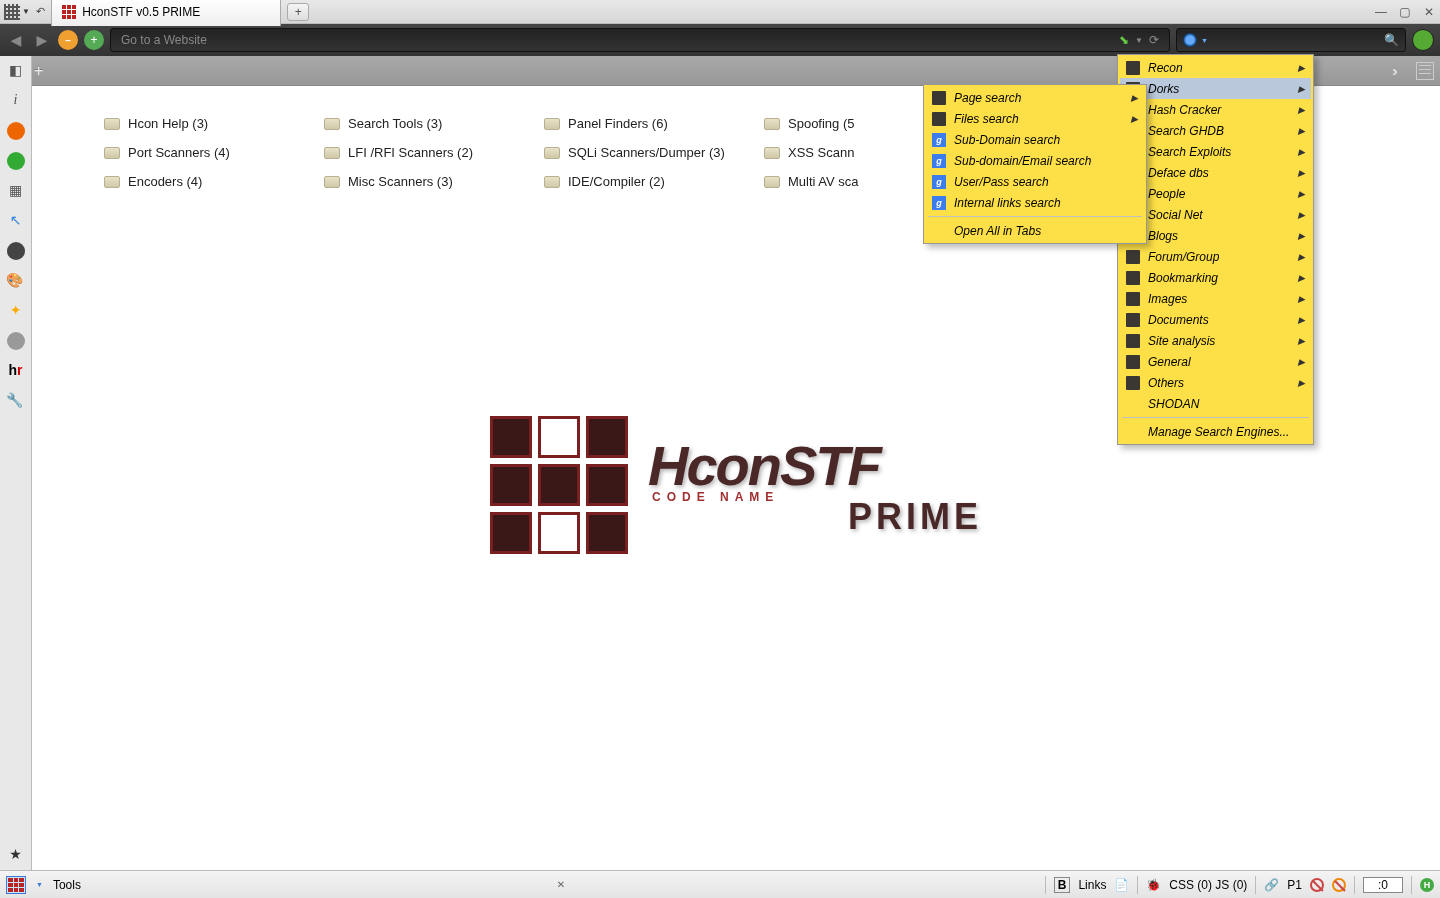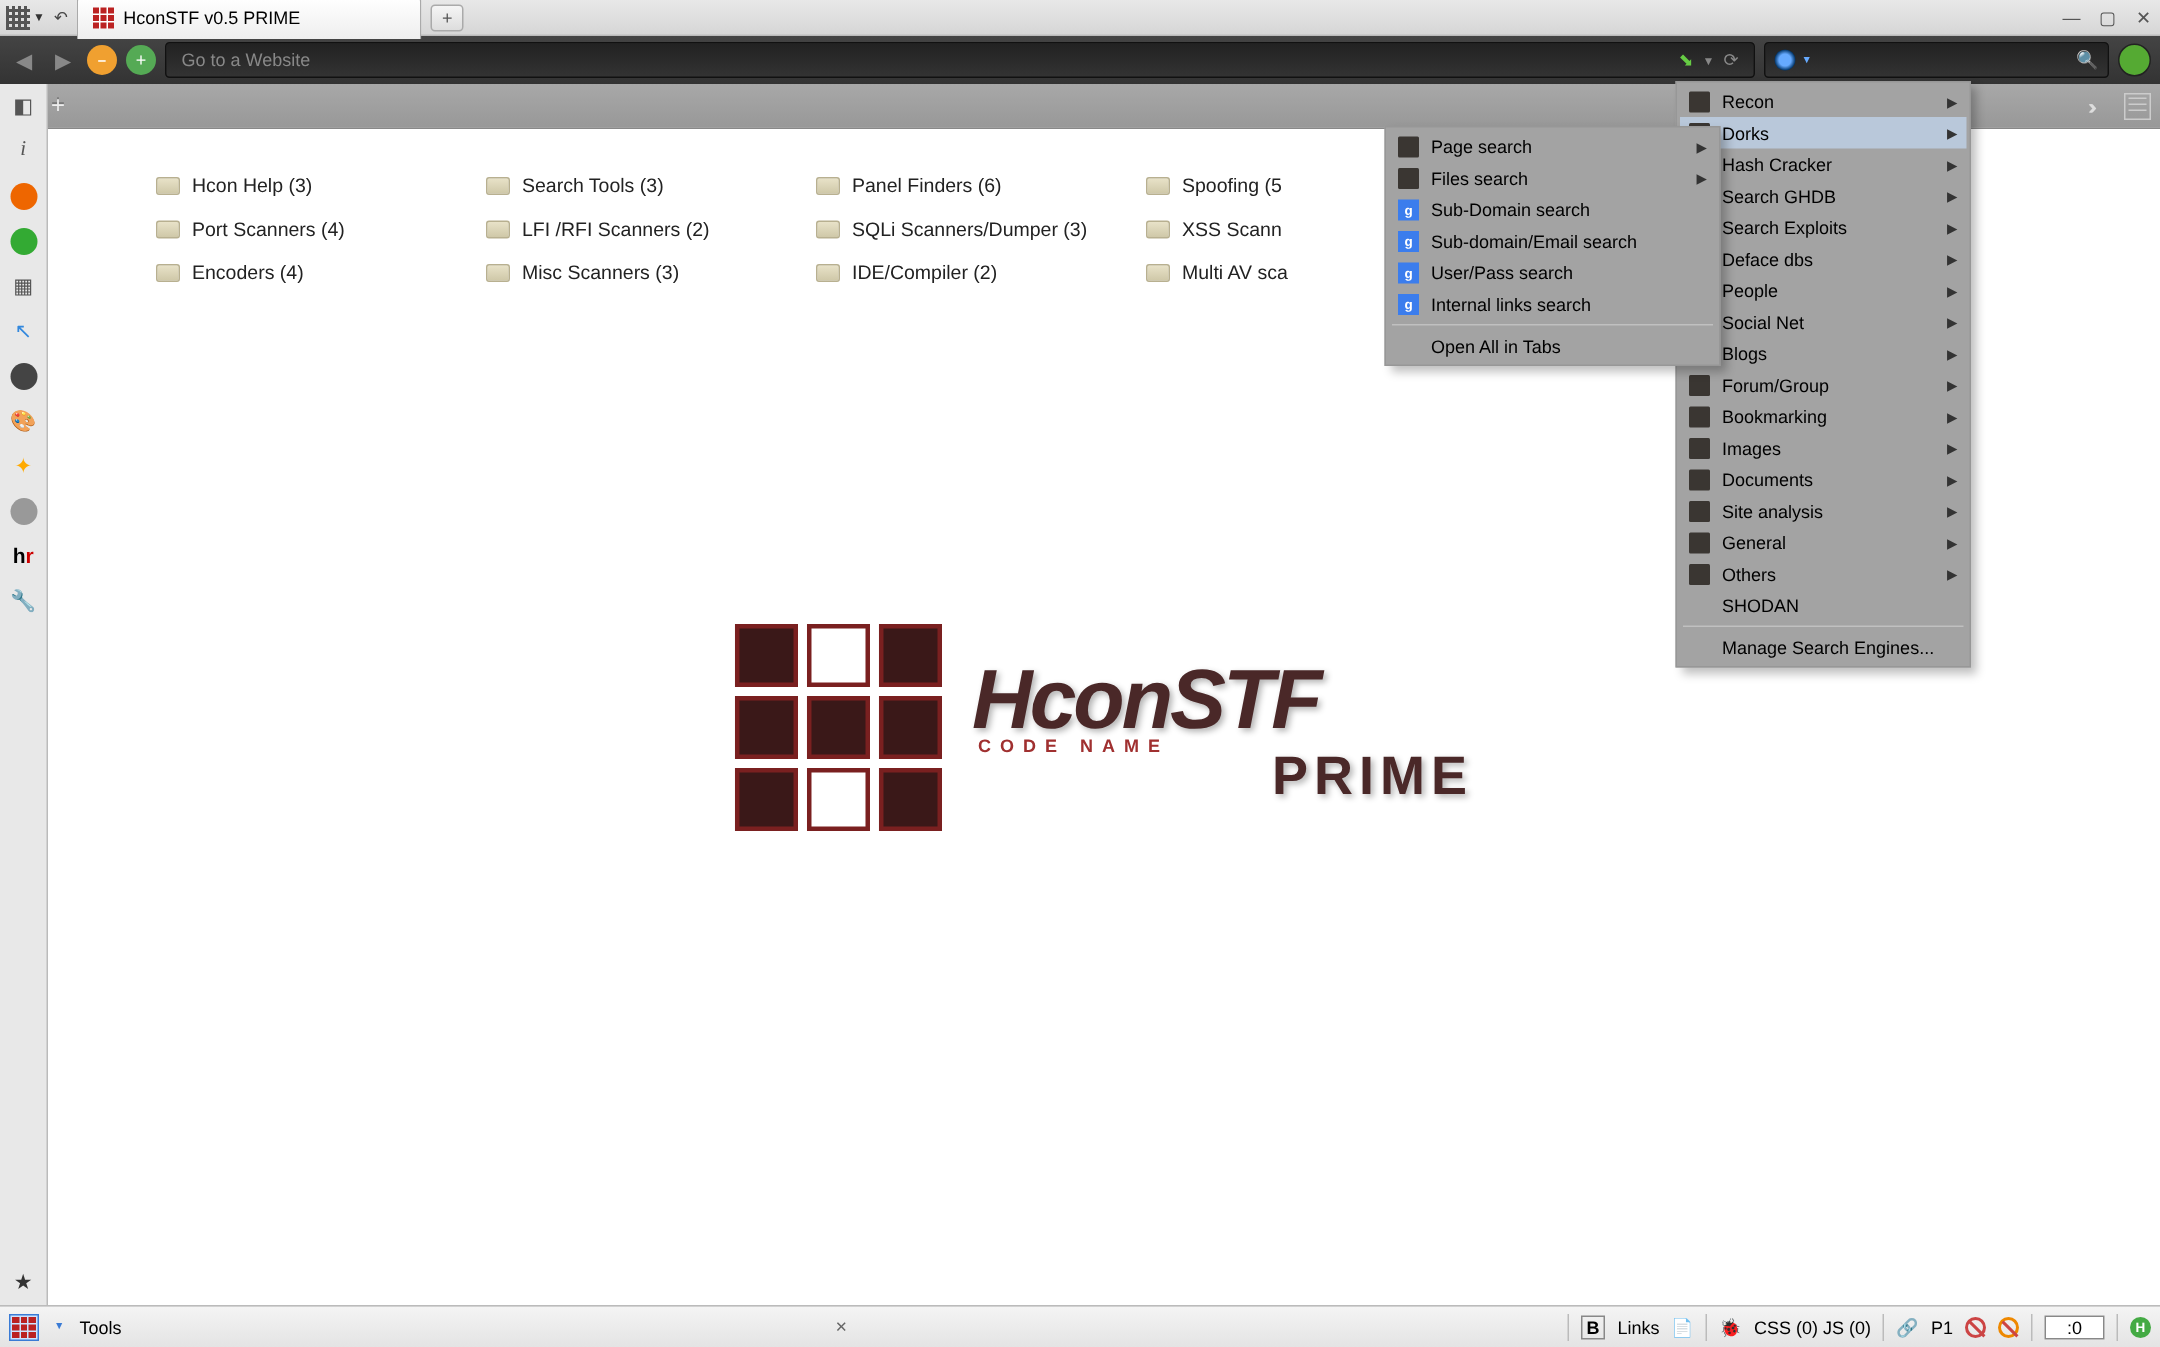--- a/index.html
+++ b/index.html
@@ -53,21 +53,21 @@
 .logo-wrap{ position:absolute; left:50%; top:330px; transform:translateX(-50%); display:flex; align-items:center; gap:20px;}
 .logo-grid{ display:grid; grid-template-columns:repeat(3,42px); grid-template-rows:repeat(3,42px); gap:6px;}
 .logo-grid div{ background:#3a1818; border:3px solid #7a2020;}
 .logo-grid div.open{ background:transparent;}
 .logo-text{ display:flex; flex-direction:column;}
 .logo-main{ font-size:56px; font-weight:bold; font-style:italic; color:#4a2828; letter-spacing:-2px; text-shadow:2px 2px 4px rgba(0,0,0,0.3);}
 .logo-code{ font-size:12px; color:#a03030; letter-spacing:6px; font-weight:bold; margin-top:-8px; margin-left:4px;}
 .logo-prime{ font-size:36px; font-weight:bold; color:#4a2828; letter-spacing:4px; margin-left:200px; margin-top:-8px; text-shadow:2px 2px 4px rgba(0,0,0,0.3);}
 
 
-.menu { position:absolute; background:#a3a3a3; border:1px solid #979797; box-shadow:4px 4px 6px rgba(0,0,0,0.25); font-size:12px; padding:2px;}
+.menu { position:absolute; background:#fde047; border:1px solid #979797; box-shadow:4px 4px 6px rgba(0,0,0,0.25); font-size:12px; padding:2px;font-style:italic;}
 .menu-item { display:flex; align-items:center; height:21px; padding:0 20px 0 6px; gap:8px; white-space:nowrap; position:relative;}
 .menu-item.hover{ background:#b9c8da;}
 .menu-item .mico{ width:14px; height:14px; display:flex; align-items:center; justify-content:center; font-size:10px;}
 .menu-item .mico.folder{ background:#3a3632; border-radius:1px;}
 .menu-item .mico.g{ background:#3b7ded; color:#fff; font-weight:bold; font-size:9px;}
 .menu-item .arrow{ position:absolute; right:6px; font-size:9px; color:#333;}
 .menu-sep{ height:1px; background:#c0c0c0; margin:3px 2px;}
 .menu.main{ top:54px; left:1117px; width:197px;}
 .menu.sub{ top:84px; left:923px; width:224px;}
 

